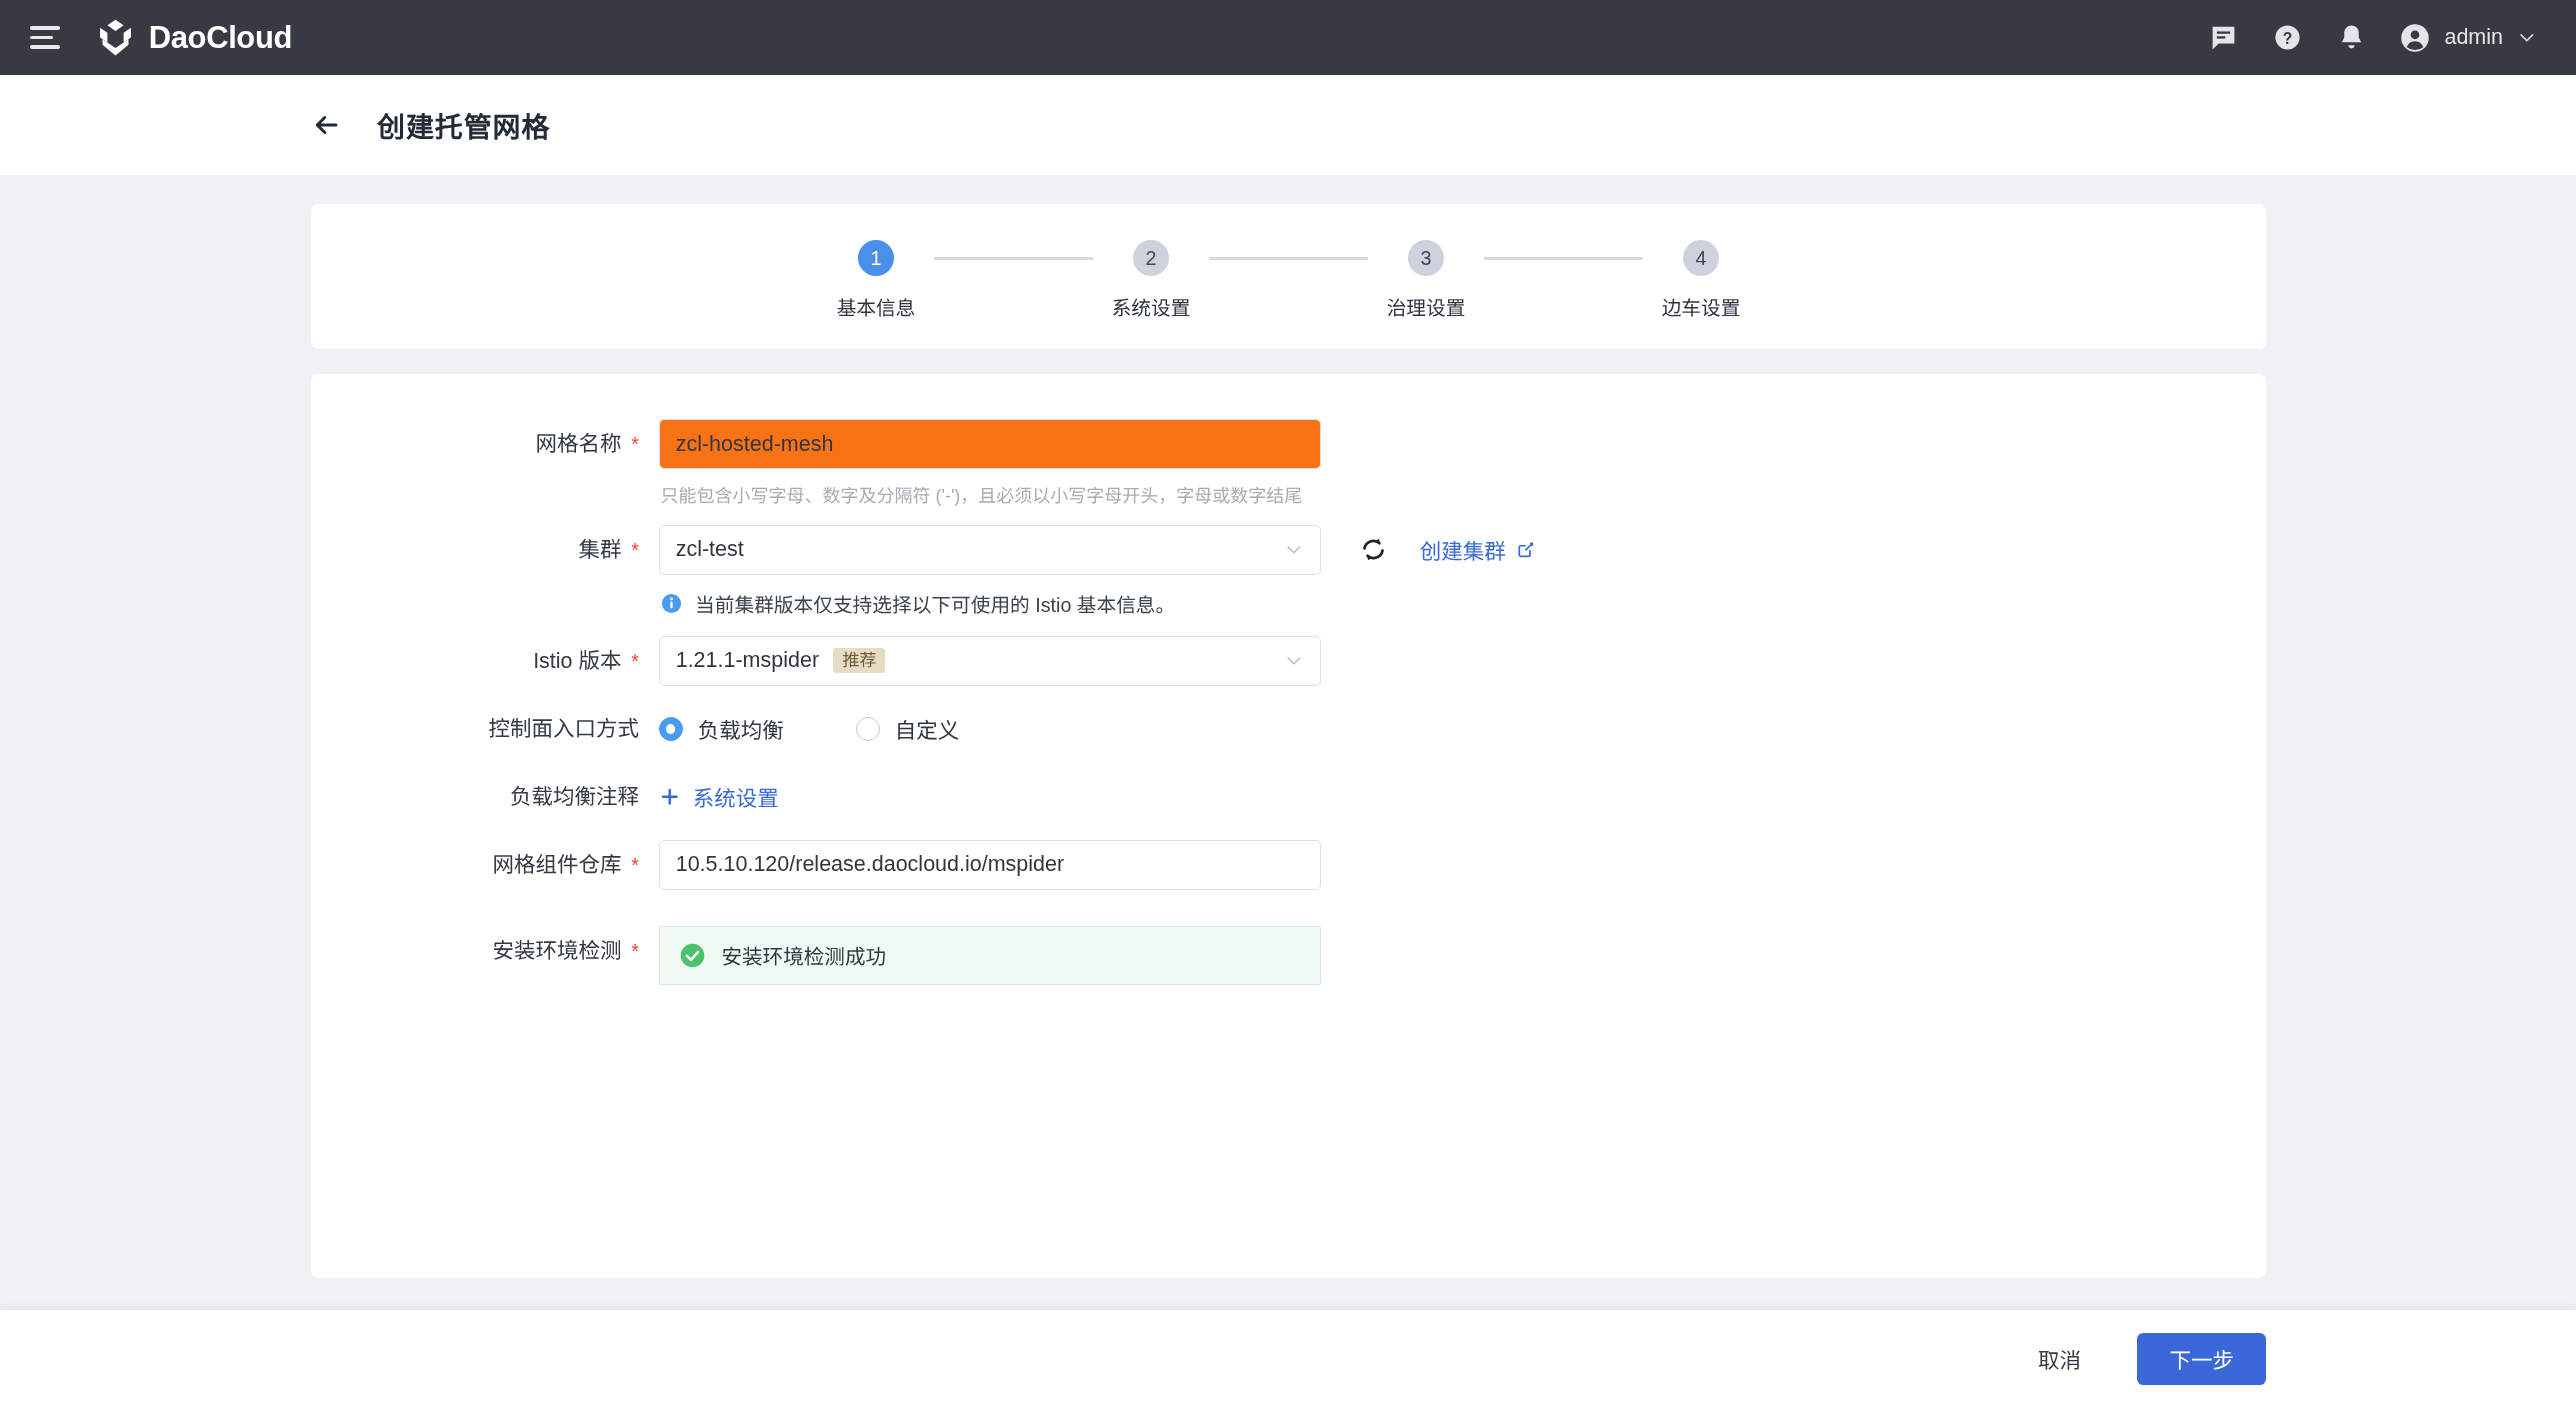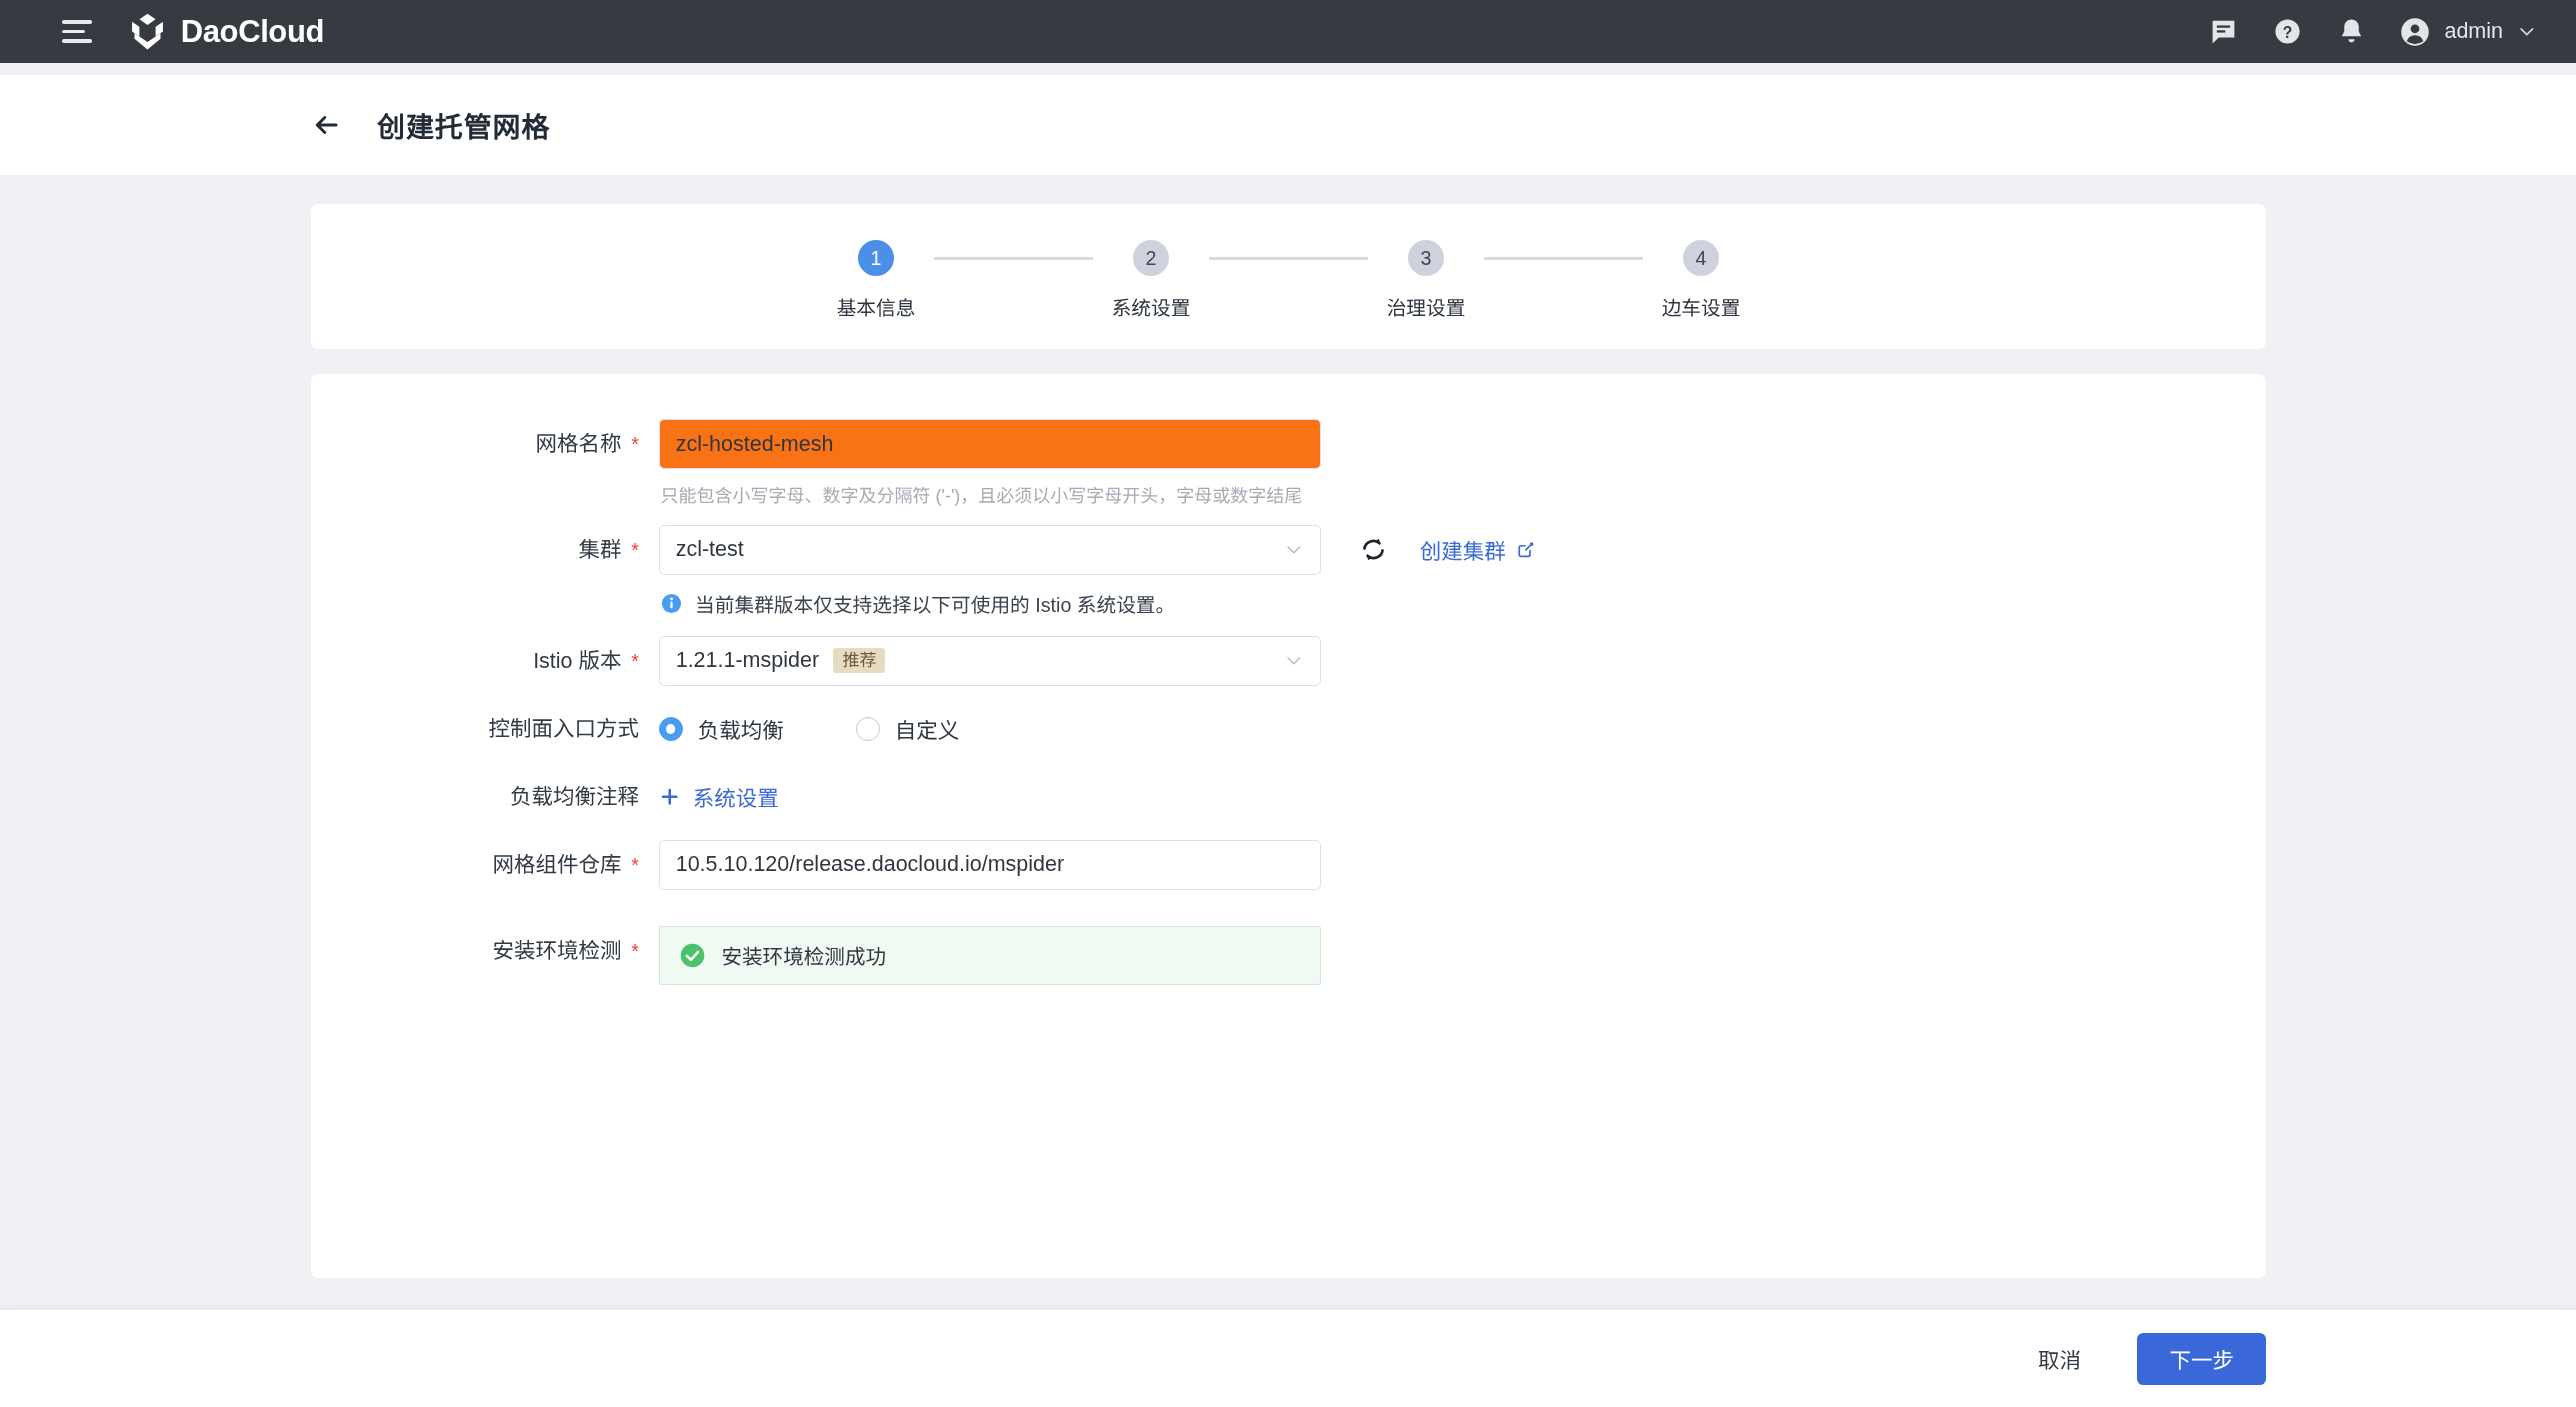--- a/index.html
+++ b/index.html
@@ -8,23 +8,23 @@
     margin: 0; padding: 0;
     width: 2576px; height: 1407px;
     background: #f0f1f5;
     font-family: "Liberation Sans", "DejaVu Sans", sans-serif;
     overflow: hidden;
   }
 
   
   .topbar {
     position: absolute; left: 0; top: 0;
-    width: 2576px; height: 63px;
+    width: 2576px; height: 75px;
     background: #373A40;
-    display: flex; align-items: center; padding-left: 32px;
+    display: flex; align-items: center;
   }
   .hamburger {
     width: 30px; height: 23px; margin-left: 29.5px; margin-right: 36px;
     display: flex; flex-direction: column; justify-content: space-between;
     cursor: pointer;
   }
   .hamburger span { display:block; height: 3.6px; background: #e9eaee; border-radius: 1.8px; }
   .hamburger span:nth-child(1) { width: 30px; }
   .hamburger span:nth-child(2) { width: 23px; }
   .hamburger span:nth-child(3) { width: 30px; }
@@ -335,21 +335,21 @@
             </span>
           </div>
           <div class="note">
             <span class="info-dot">
               <svg viewBox="0 0 24 24" width="23" height="23">
                   <circle cx="12" cy="12" r="10" fill="#4a9cf0"></circle>
                   <circle cx="12" cy="7.2" r="1.5" fill="#fff"></circle>
                   <rect x="10.8" y="10" width="2.4" height="7.2" rx="1.2" fill="#fff"></rect>
                 </svg>
             </span>
-            <span>当前集群版本仅支持选择以下可使用的 Istio 系统设置。</span>
+            <span>当前集群版本仅支持选择以下可使用的 Istio 基本信息。</span>
           </div>
         </div>
       </div>
 
       <div class="gap-sm"></div>
 
       <div class="row">
         <div class="lbl">
           <span>Istio 版本</span><span class="req">*</span>
         </div>

